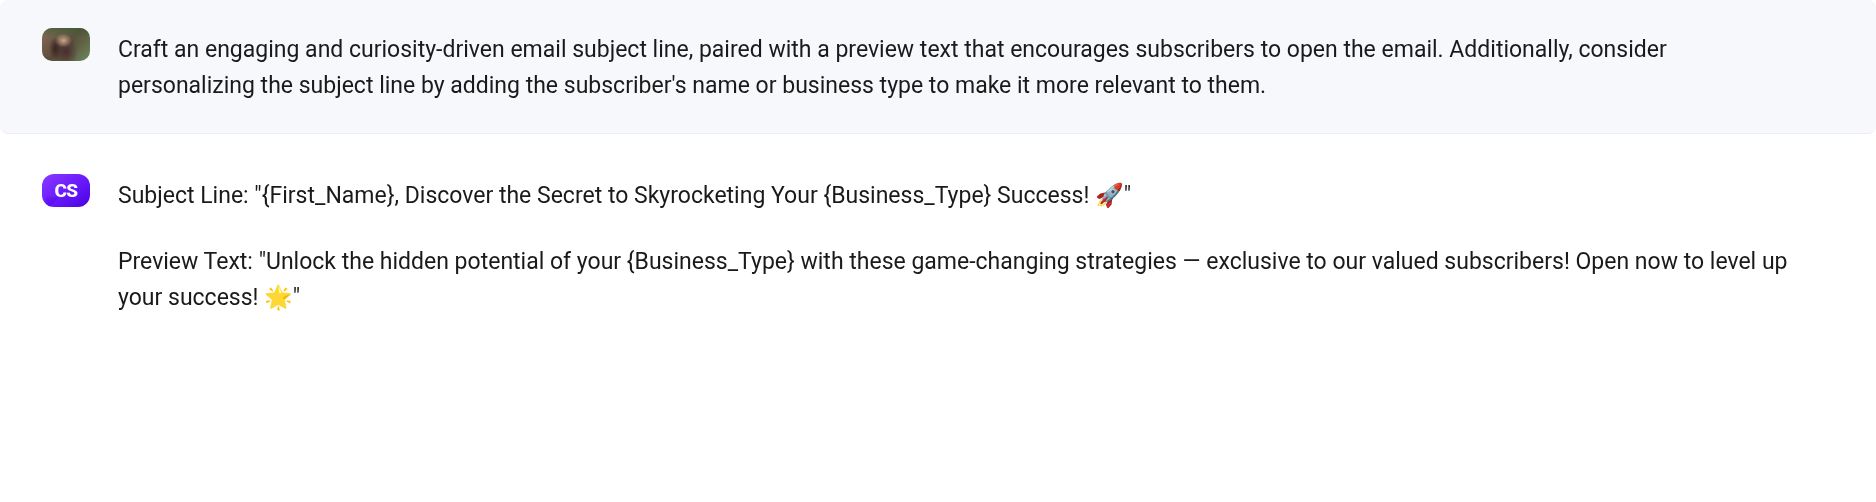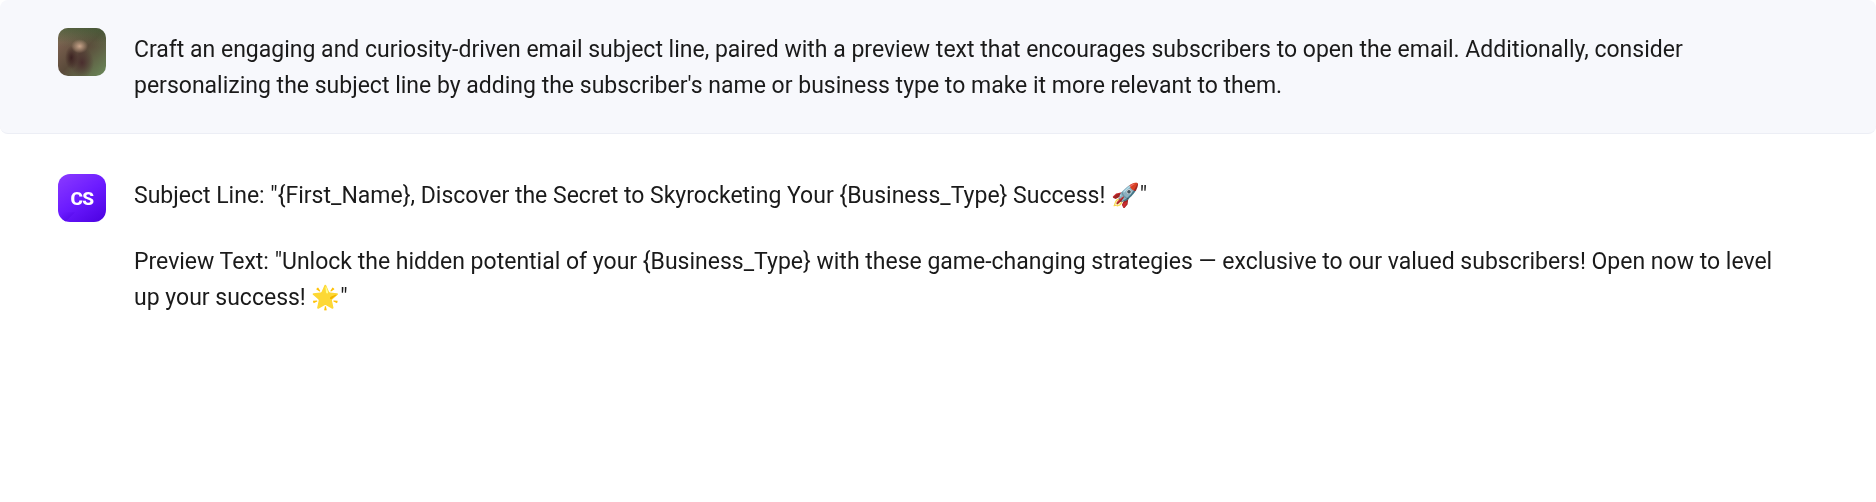--- a/index.html
+++ b/index.html
@@ -25,26 +25,25 @@
       background: #f7f8fc;
       border-bottom: 1px solid #eceef5;
       border-radius: 8px;
     }
     .assistant-row {
       background: #ffffff;
       padding-top: 40px;
     }
     .avatar {
       width: 48px;
-      height: 48px;
+      height: 33px;
       border-radius: 10px;
       flex-shrink: 0;
       overflow: hidden;
       position: relative;
-      margin-left: 16px;
     }
     .user-avatar {
       background: linear-gradient(135deg, #8b6b5a 0%, #5a4a3a 50%, #6b8b5a 100%);
     }
     .user-avatar::before {
       content: "";
       position: absolute;
       inset: 0;
       background:
         radial-gradient(ellipse 12px 10px at 45% 38%, #c9a58b 0%, transparent 70%),

